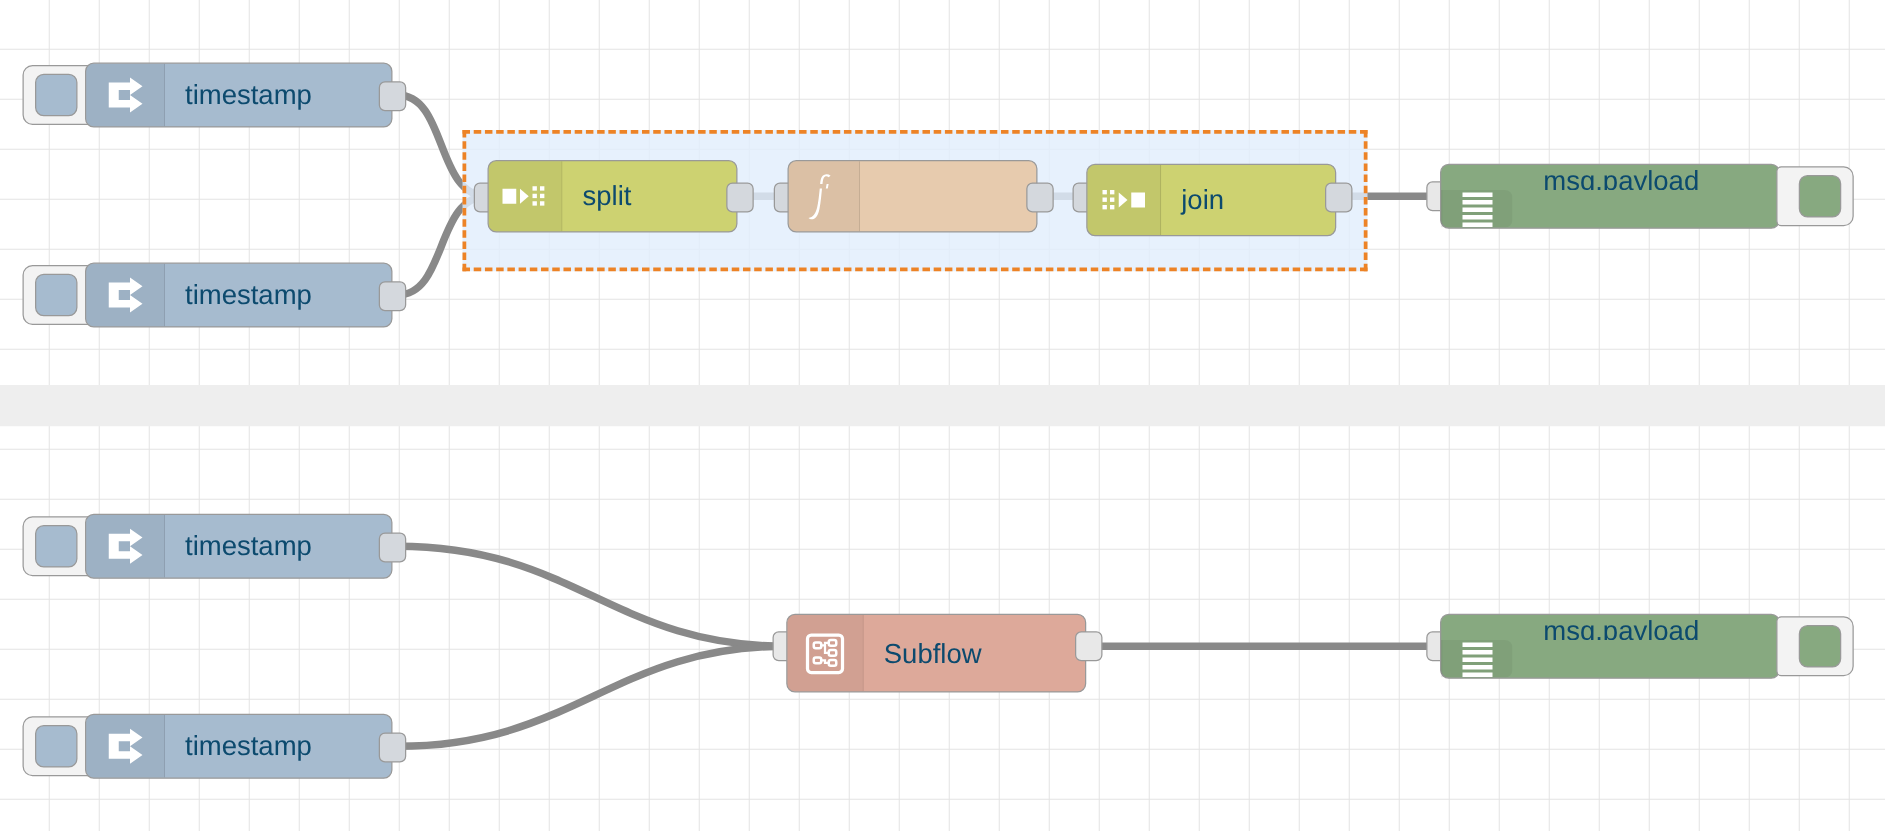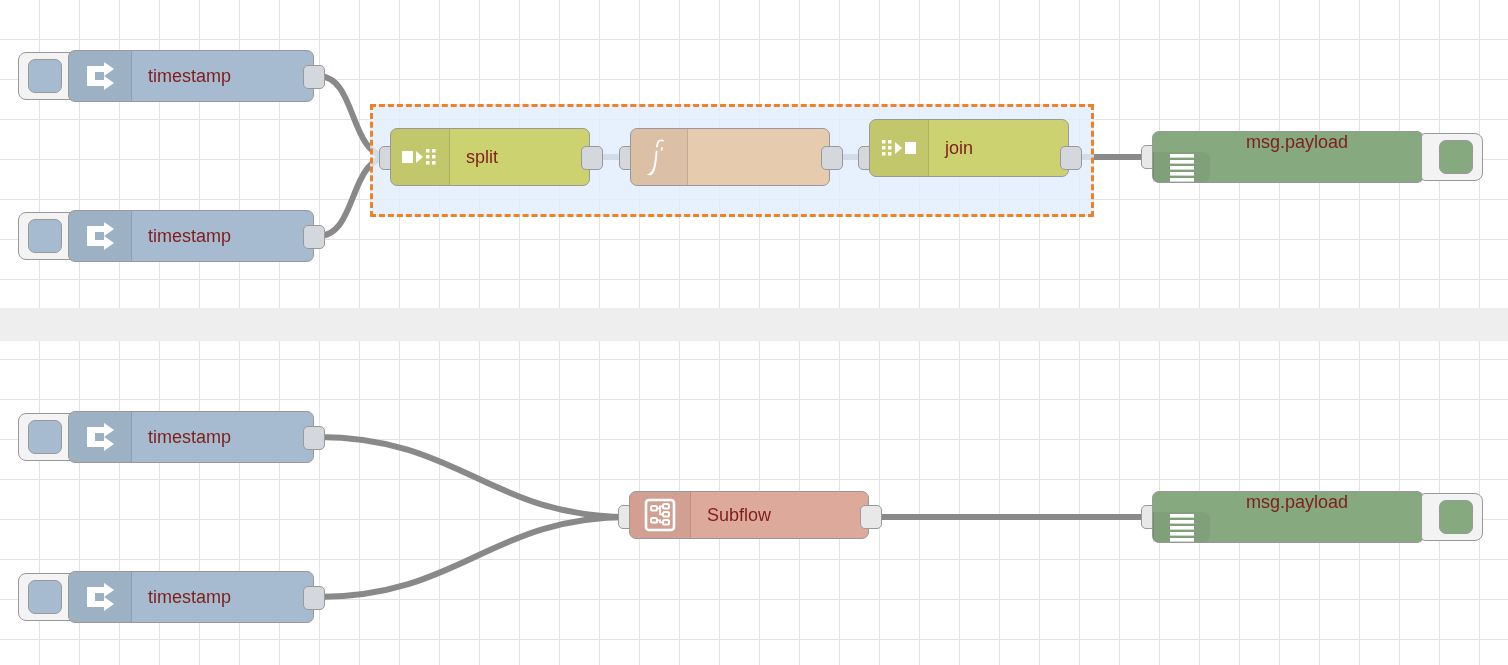--- a/index.html
+++ b/index.html
@@ -44,22 +44,22 @@
     position: absolute;
     box-sizing: border-box;
     border: 1.5px solid #999999;
     border-radius: 7px;
     display: flex;
     align-items: center;
     color: #333333;
   }
   .node .label {
     flex: 1 1 auto;
-    font-size: 18px;
-    color: #7f1d1d;
+    font-size: 22px;
+    color: #0c4a6e;
     white-space: nowrap;
     overflow: hidden;
   }
   .node .icon-cell {
     flex: 0 0 auto;
     align-self: stretch;
     display: flex;
     align-items: center;
     justify-content: center;
     background: rgba(0,0,0,0.05);
@@ -133,21 +133,21 @@
   .node-function {
     background: #e7cbae;
     height: 58px;
   }
   .node-function .icon-cell { width: 56px; border-radius: 6px 0 0 6px; border-right: 1.5px solid rgba(0,0,0,0.10); }
   .node-function .label { padding-left: 14px; }
 
   
   .node-subflow {
     background: #dda99a;
-    height: 48px;
+    height: 63px;
   }
   .node-subflow .icon-cell { width: 60px; border-radius: 6px 0 0 6px; border-right: 1.5px solid rgba(0,0,0,0.10); }
   .node-subflow .label { padding-left: 16px; text-align: left; }
 
   
   .port {
     position: absolute;
     width: 22px; height: 24px;
     box-sizing: border-box;
     background: #d4d8dd;
@@ -232,21 +232,21 @@
     <div class="icon-cell">
       <svg class="glyph" width="30" height="42" viewBox="0 0 30 42">
         <path d="M20.5 4.5c-2.2-1.6-5.6-1.4-7.1 1.1-0.9 1.5-1.1 3.5-1.3 5.6h5.2l-0.7 3.6h-4.8c-0.6 5.6-1.1 11-2.1 15.1-1.1 4.6-3.3 7.9-6.9 8.4 1.1 1.1 3 1.4 4.5 0.6 2.6-1.4 3.7-4.8 4.4-8.6 0.9-4.6 1.4-10 1.9-15.5h4.6l0.7-3.6h-4.9c0.2-2 0.4-3.8 1-4.9 0.8-1.5 2.6-1.7 3.8-0.6z" fill="#ffffff"></path>
       </svg>
     </div>
     <div class="label"></div>
   </div>
   <div class="port" style="left:821px; top:146px;"></div>
 
   <div class="port" style="left:858px; top:146px;"></div>
-  <div class="node node-seq" style="left:869px; top:119px; width:200px;">
+  <div class="node node-seq" style="left:869px; top:131px; width:200px;">
     <div class="icon-cell">
       <svg class="glyph" width="38" height="22" viewBox="0 0 38 22">
         <g fill="#ffffff">
           <rect x="2" y="3" width="3.5" height="3.5"></rect>
           <rect x="8" y="3" width="3.5" height="3.5"></rect>
           <rect x="2" y="9" width="3.5" height="3.5"></rect>
           <rect x="8" y="9" width="3.5" height="3.5"></rect>
           <rect x="2" y="15" width="3.5" height="3.5"></rect>
           <rect x="8" y="15" width="3.5" height="3.5"></rect>
         </g>

